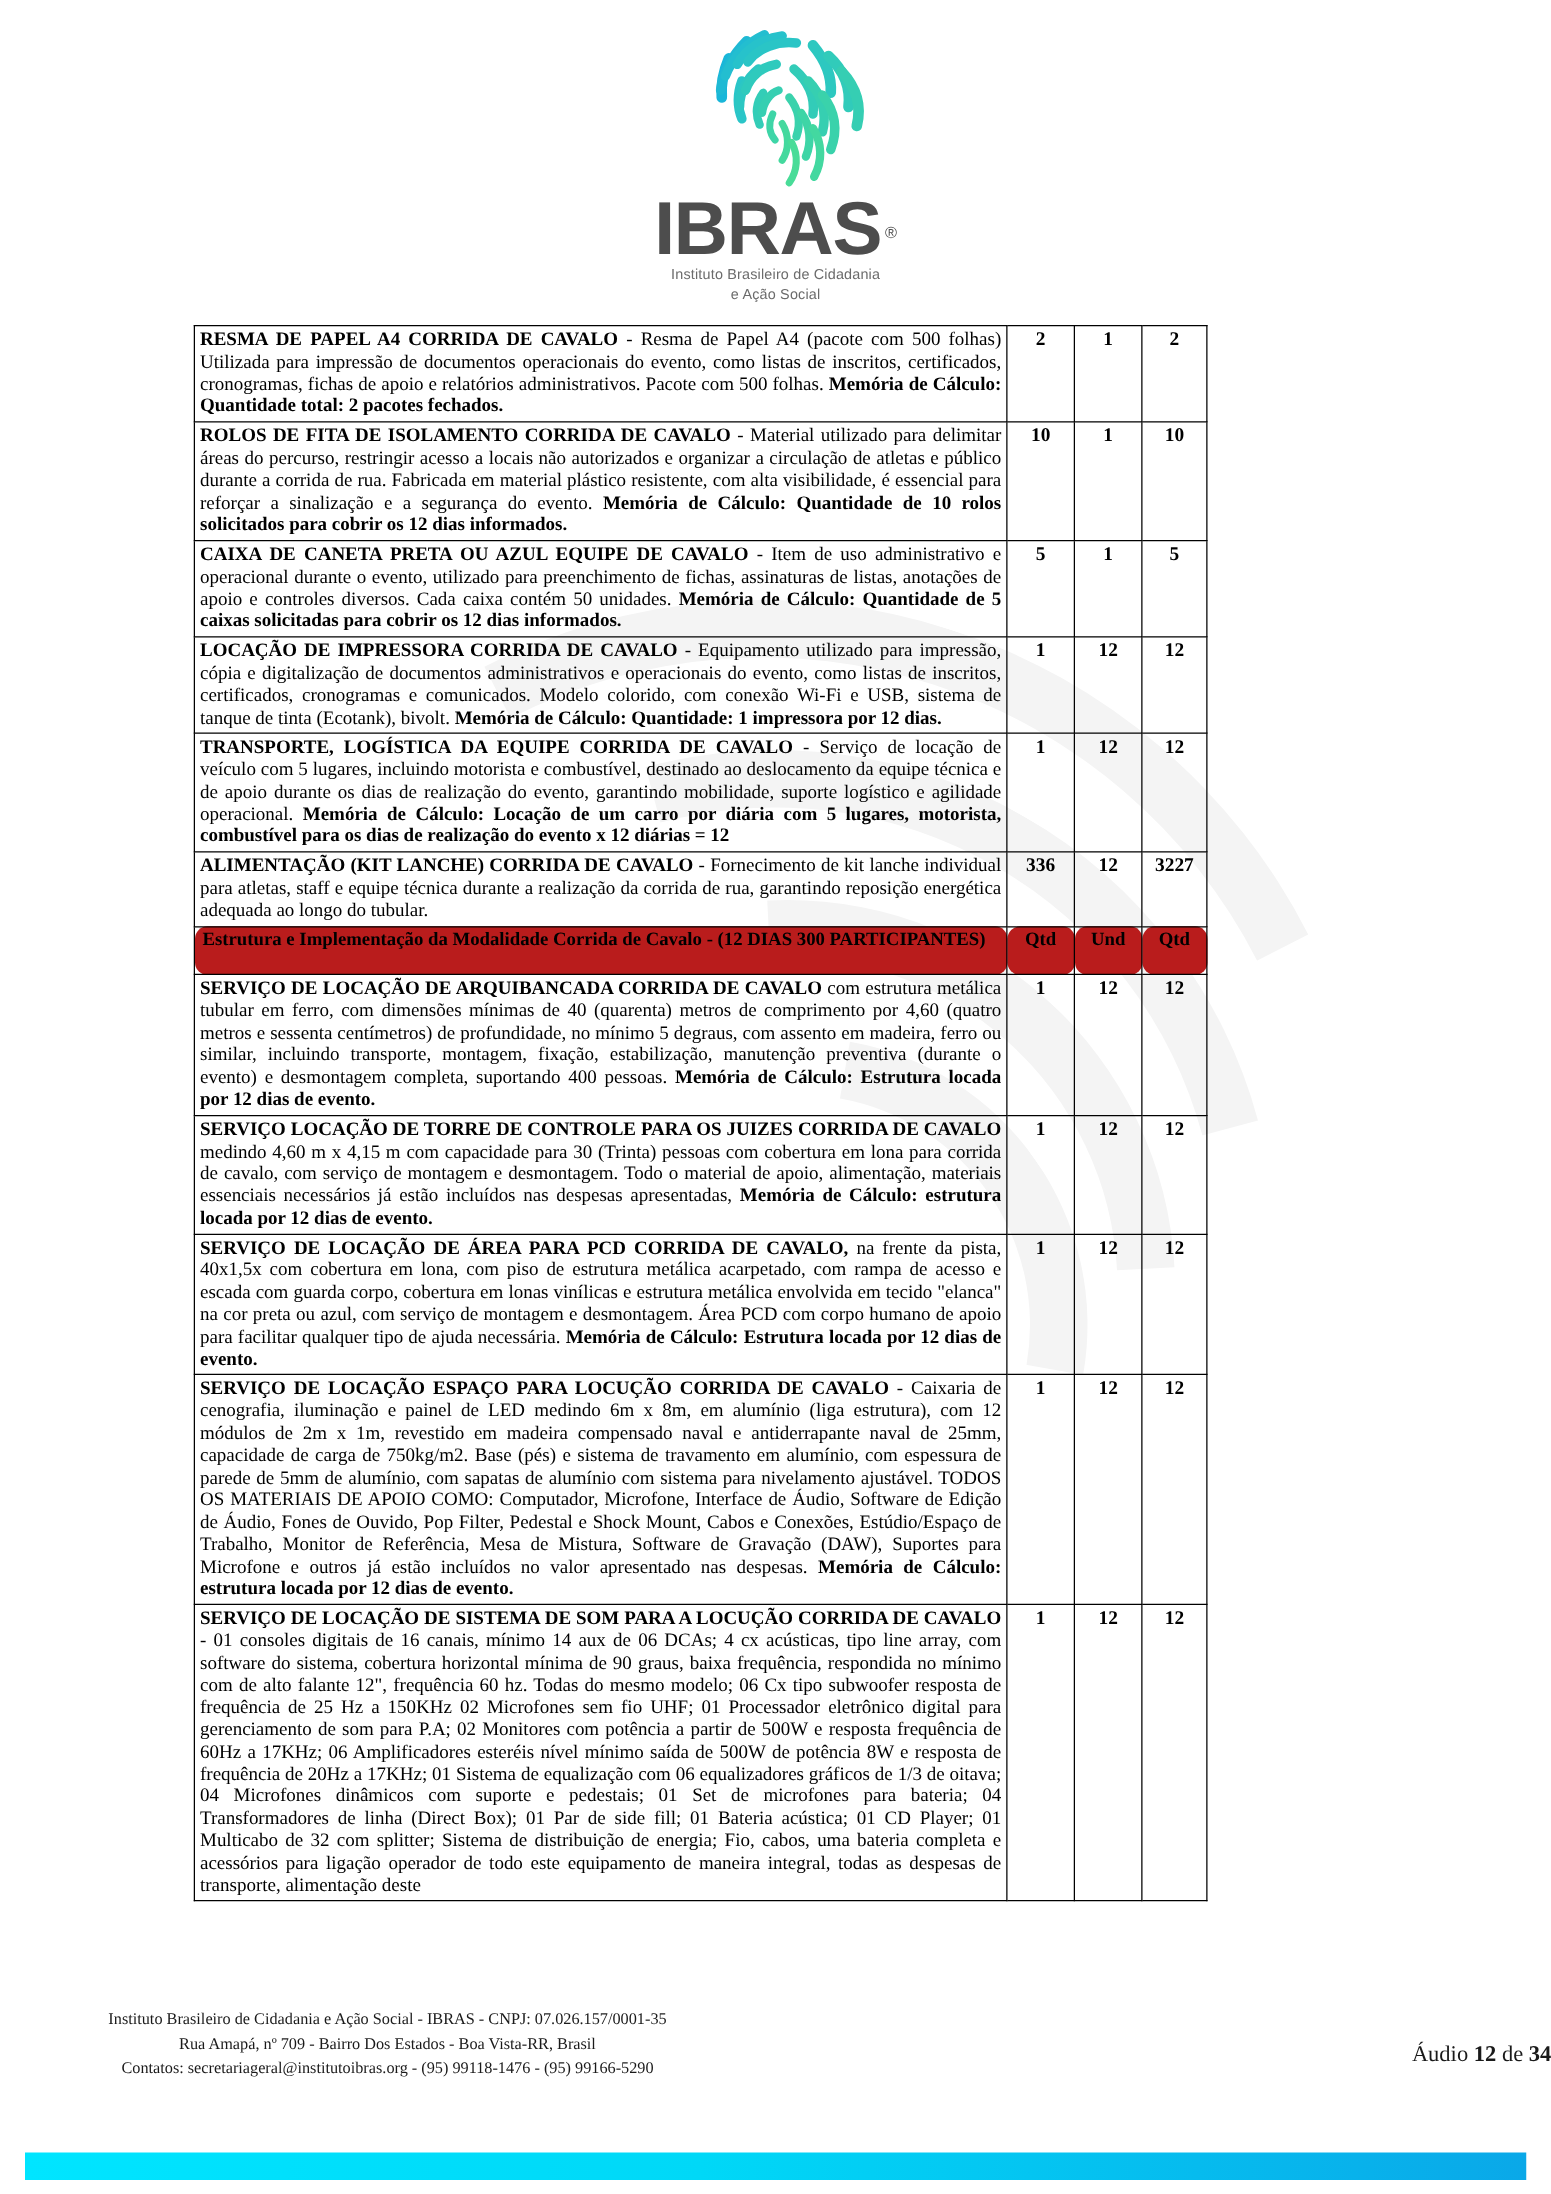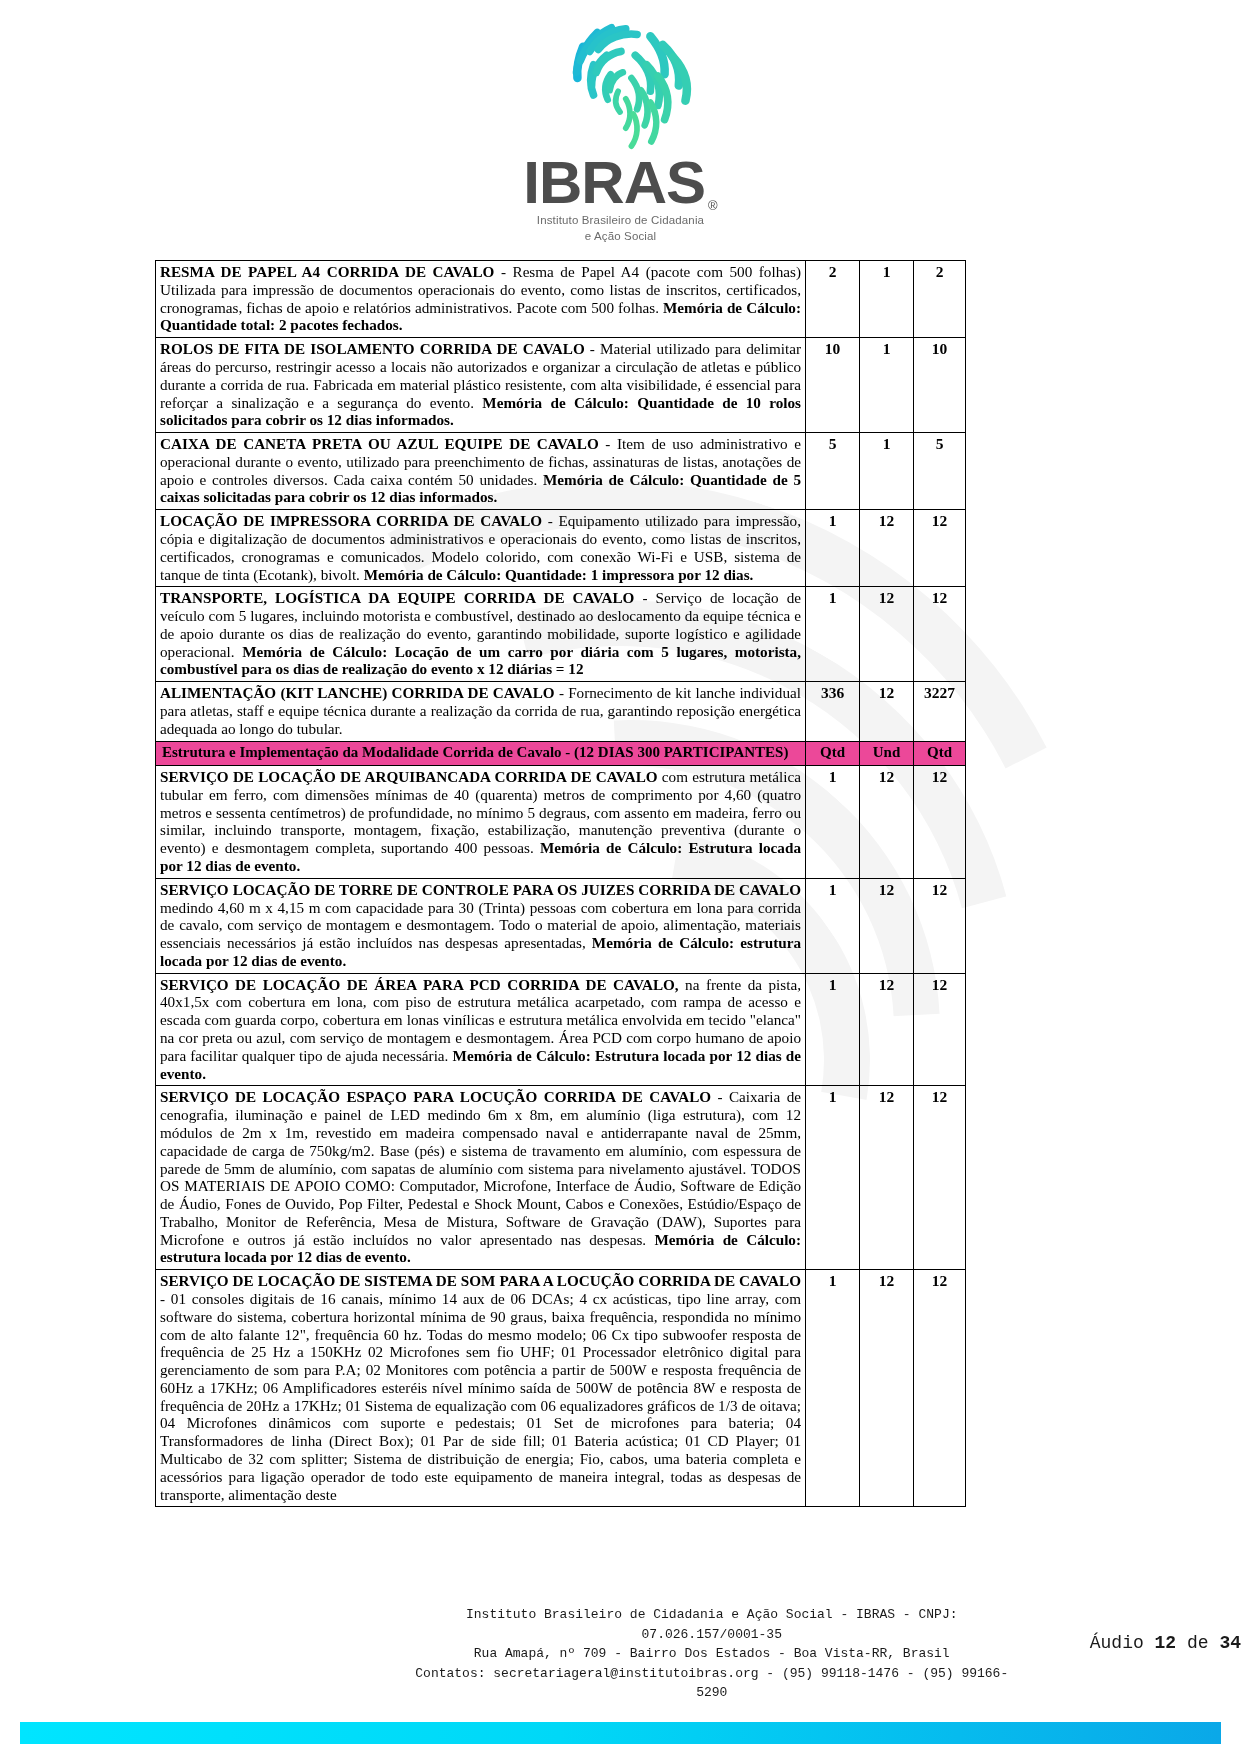--- a/index.html
+++ b/index.html
@@ -45,21 +45,21 @@
   
   .doc-header {
     display: flex;
     flex-direction: column;
     align-items: center;
     padding-top: 14px;
   }
   .logo-mark { width: 180px; height: 145px; display: block; }
   .logo-wordmark {
     display: flex;
-    align-items: flex-end;
+    align-items: center;
     justify-content: center;
     margin-top: -6px;
   }
   .logo-word {
     font-family: "Liberation Sans", sans-serif;
     font-weight: bold;
     font-size: 60px;
     letter-spacing: -1px;
     color: #4d4d4d;
     line-height: 1;
@@ -101,43 +101,44 @@
     vertical-align: middle;
     font-weight: bold;
     font-size: 15.5px;
   }
   col.c-desc { width: 650px; }
   col.c-qtd  { width: 54px; }
   col.c-und  { width: 54px; }
   col.c-qtd2 { width: 52px; }
 
   tr.section-row td {
-    background: #ec4899;
+    background: #b91c1c;
     font-weight: bold;
     text-align: center;
     vertical-align: middle;
     padding-top: 2px;
-    padding-bottom: 4px;
+    padding-bottom: 18px;
     font-size: 15px;
+    border-radius: 10px;
   }
   tr.section-row td.sec-title { text-align: left; padding-left: 6px; }
 
   b, .b { font-weight: bold; }
 
   
   .doc-footer {
     position: absolute;
     left: 0; right: 0;
     top: 1605px;
     z-index: 3;
     display: flex;
     align-items: flex-start;
-    justify-content: flex-end;
+    justify-content: space-between;
     gap: 68px;
-    font-family: Liberation Mono, monospace;
+    font-family: Liberation Serif, serif;
   }
   .footer-lines {
     text-align: center;
     font-size: 13px;
     color: #1a1a1a;
     line-height: 1.5;
     width: 620px;
   }
   .footer-page {
     font-size: 18px;

